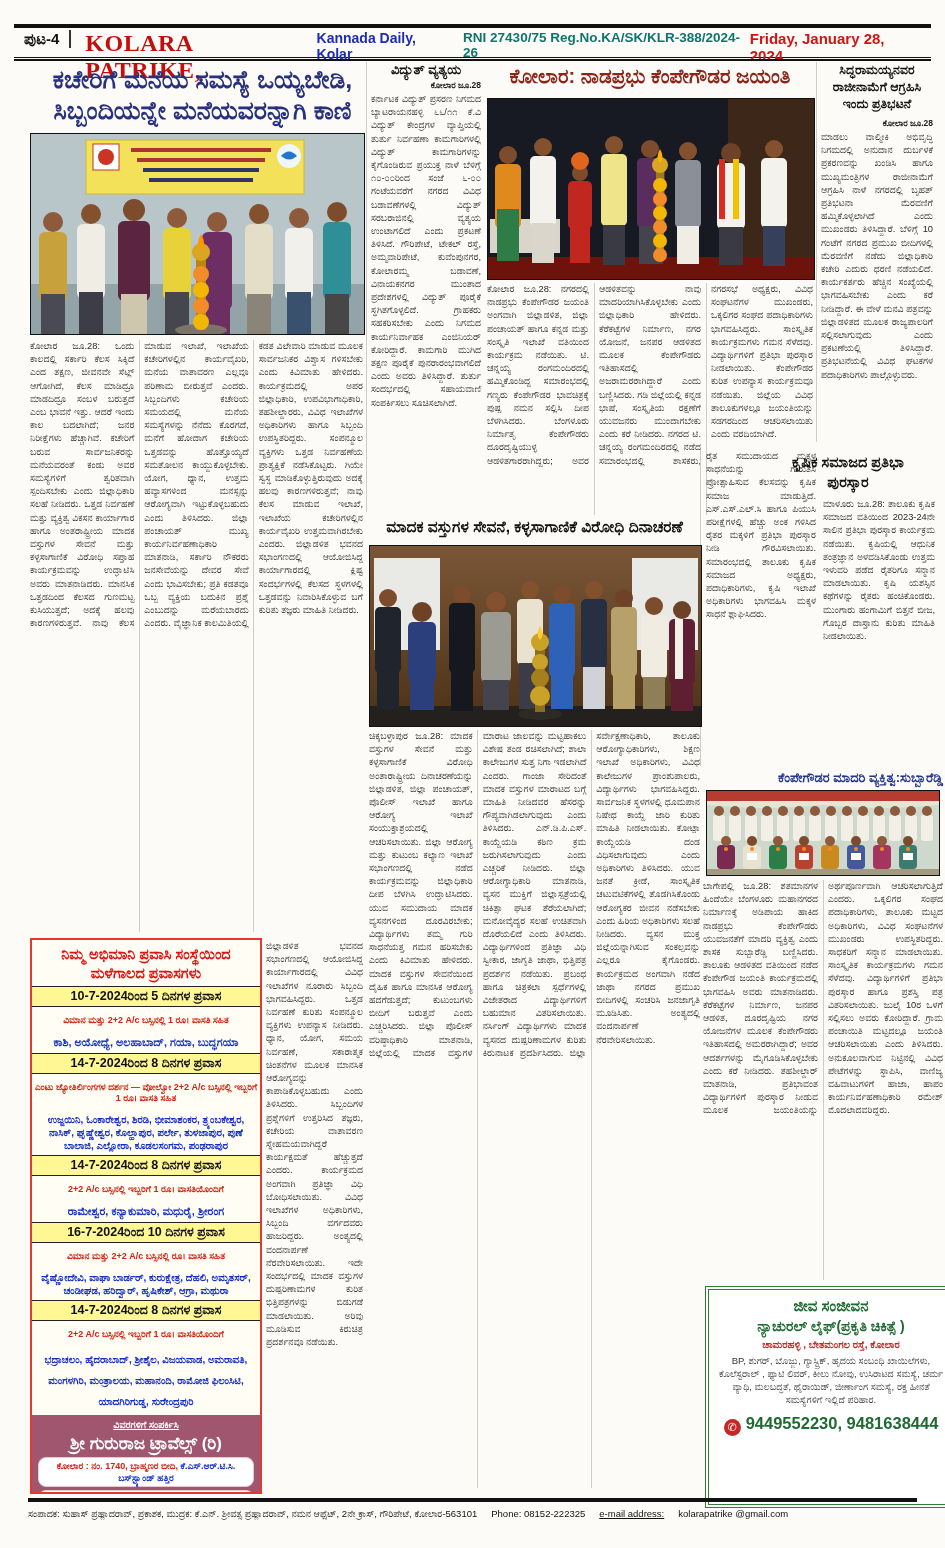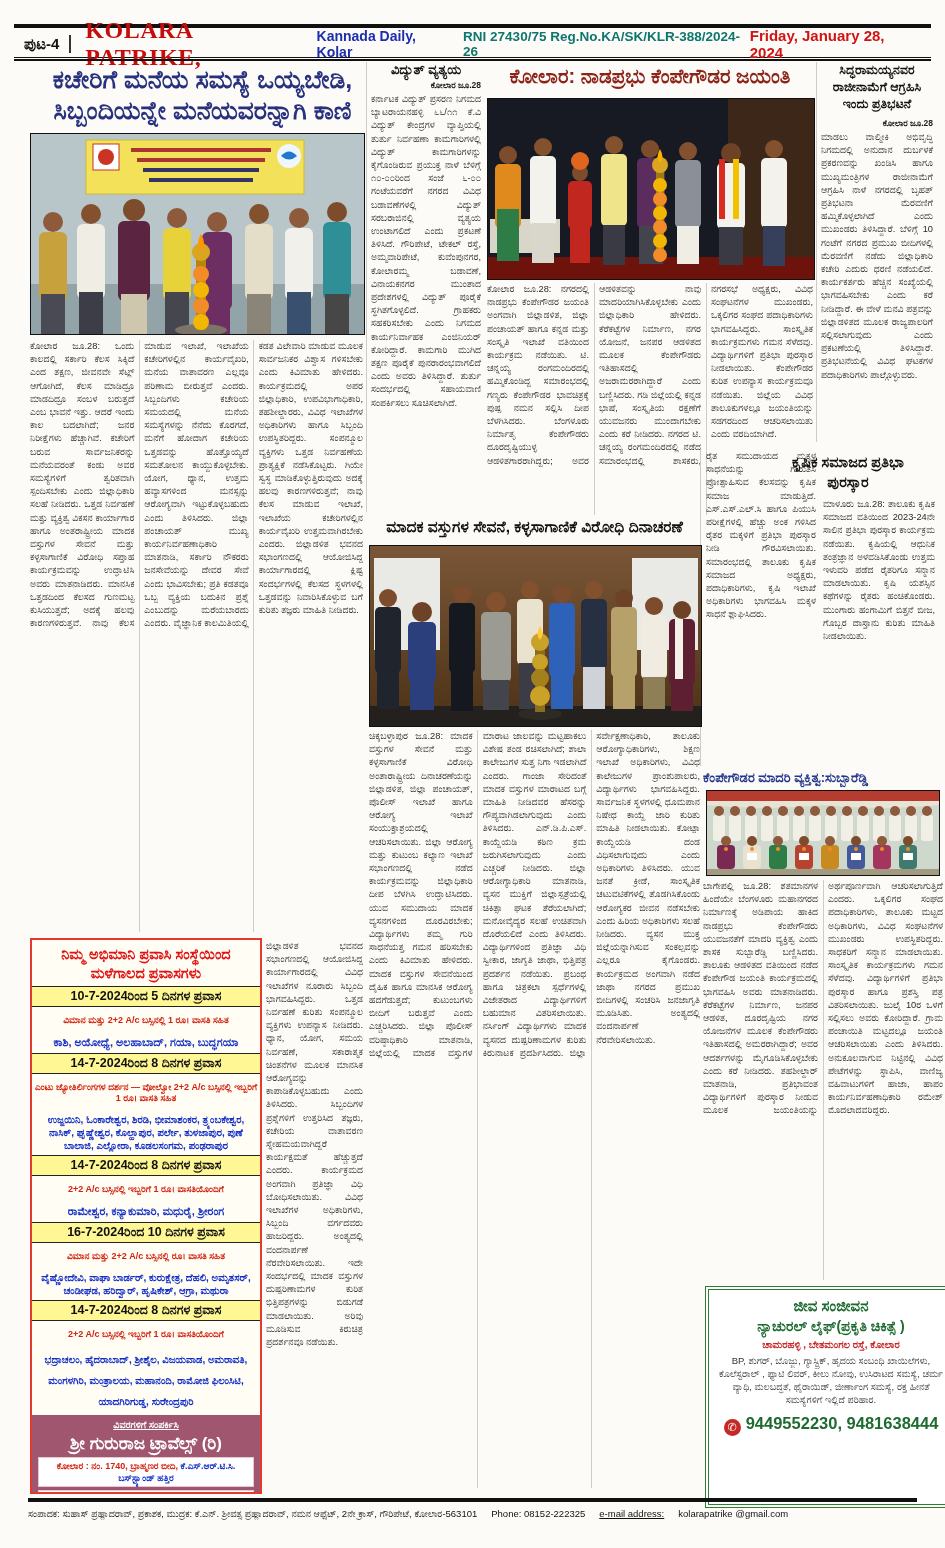--- a/index.html
+++ b/index.html
@@ -1,49 +1,49 @@
 <!DOCTYPE html>
 <html><head>
 <meta charset="utf-8">
 <style>
   html,body{margin:0;padding:0;background:#e9e7e0;}
   .page{position:relative;width:945px;height:1548px;background:#fcfbf7;margin:0 auto;
         font-family:"Liberation Sans","DejaVu Sans",sans-serif;color:#1c1c1c;overflow:hidden;}
   .abs{position:absolute;}
   
   .toprule{background:#111;}
-  .masthead{display:flex;align-items:center;border-bottom:1px solid #111;}
+  .masthead{display:flex;align-items:flex-start;border-bottom:1px solid #111;}
   .masthead .pageno{font-weight:bold;font-size:15px;padding:0 10px;border-right:2px solid #333;color:#111;}
   .brand{color:#c60d0d;font-weight:bold;font-size:24px;letter-spacing:.5px;margin-left:14px;font-family:"Liberation Serif","DejaVu Serif",serif;}
   .brand-sub{color:#1d2db0;font-size:14px;margin-left:6px;font-weight:bold;}
   .brand-reg{color:#0f766e;font-size:13.5px;margin-left:10px;font-weight:bold;}
   .mast-date{color:#d01414;font-weight:bold;font-size:15px;margin-left:auto;padding-right:12px;}
   .mastrule2{border-bottom:2px solid #111;}
   
   .hl-navy{color:#27317e;font-weight:bold;text-align:center;}
   .hl-maroon{color:#8d241a;font-weight:bold;text-align:center;}
   .hl-black{color:#111;font-weight:bold;text-align:center;}
-  .hl-blue{color:#23368c;font-weight:bold;text-align:left;}
+  .hl-blue{color:#23368c;font-weight:bold;text-align:right;}
   
   .bodytxt{font-size:9.3px;line-height:13.2px;text-align:justify;color:#2a2a2a;overflow:hidden;}
   .cols3{column-count:3;column-gap:10px;column-rule:1px solid #cfccc4;}
   .cols2{column-count:2;column-gap:10px;column-rule:1px solid #cfccc4;}
   .vr{border-left:1px solid #cfccc4;}
   .photo{border:1.5px solid #111;background:#888;overflow:hidden;}
   
   .travel-ad{border:2.5px solid #e23a2e;background:#fffdf4;overflow:hidden;}
   .ta-title{color:#e01212;font-weight:bold;font-size:14.5px;text-align:center;line-height:19px;padding:5px 2px 3px;}
   .ta-date{background:#fff694;border-top:1.5px solid #222;border-bottom:1.5px solid #222;color:#111;
            font-weight:bold;font-size:12.5px;text-align:center;padding:2px 0;}
   .ta-note{color:#d32311;font-size:9px;text-align:center;padding:8px 1px;font-weight:bold;}
   .ta-places{color:#1430c8;font-weight:bold;font-size:11px;text-align:center;line-height:15px;padding:1px 2px 3px;}
   .ta-contact{background:#a0566f;color:#fff;text-align:center;padding:4px 4px 6px;}
   .ta-contact .lbl{font-size:9.5px;text-decoration:underline;font-weight:bold;}
   .ta-agency{font-size:17px;font-weight:bold;line-height:21px;margin:2px 0 0;}
-  .ta-box{background:#fff;border-radius:0;border:1px solid #e8c7d2;margin:3px 2px;padding:2px 3px;font-size:9px;font-weight:bold;line-height:12px;}
+  .ta-box{background:#fff;border-radius:8px;border:1px solid #e8c7d2;margin:3px 2px;padding:2px 3px;font-size:9px;font-weight:bold;line-height:12px;}
   .ta-box .red{color:#d32311;}
   .ta-box .blue{color:#1430c8;}
   .ta-phone{background:#fdba74;border-radius:6px;margin:3px 2px;padding:2px 3px;font-size:10.5px;font-weight:bold;color:#111;line-height:14px;}
   .ta-phone .red{color:#d32311;text-decoration:underline;}
   
   .health-ad{border:4px double #2e7d32;background:#fff;text-align:center;overflow:hidden;padding:6px 5px;}
   .ha-title{color:#1d6b30;font-weight:bold;font-size:15px;line-height:20px;}
   .ha-loc{color:#c62828;font-weight:bold;font-size:10px;margin:3px 0;}
   .ha-body{color:#333;font-size:9.5px;line-height:13px;text-align:center;margin-top:3px;}
   .ha-phone{color:#1d6b30;font-weight:bold;font-size:16.5px;margin-top:8px;}

